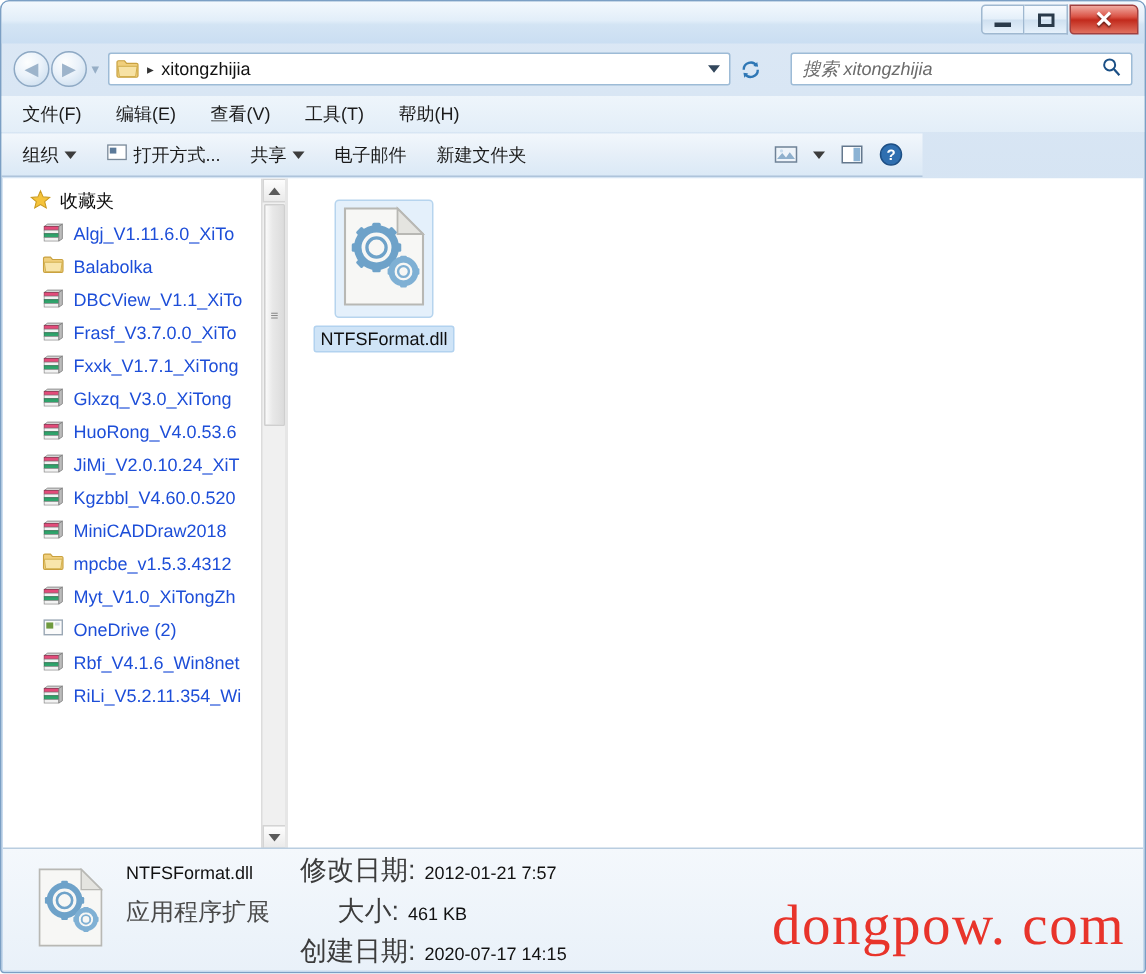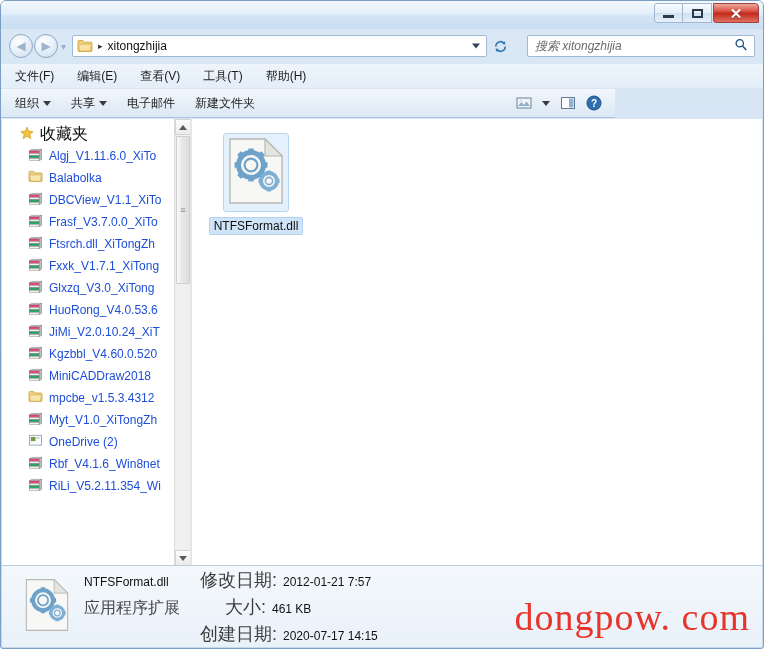--- a/index.html
+++ b/index.html
@@ -144,21 +144,21 @@
     width: 188px; height: 447px;
     background: #ffffff;
     position: relative;
     overflow: hidden;
   }
   #nav-list { padding-top: 4px; }
   .nav-header {
     display: flex; align-items: center; gap: 6px;
     height: 22px; padding-left: 18px; cursor: pointer;
   }
-  .nav-header-label { font-size: 16px; color: #0b0b0b; }
+  .nav-header-label { font-size: 12px; color: #0b0b0b; }
   .nav-item {
     display: flex; align-items: center; gap: 6px;
     height: 22px; padding-left: 26px; cursor: pointer;
     white-space: nowrap; overflow: hidden;
   }
   .nav-item-label {
     font-size: 12px; color: #1d4ed8; white-space: nowrap;
   }
 
   
@@ -298,20 +298,29 @@
     <span class="menuitem">工具(T)</span>
     <span class="menuitem">帮助(H)</span>
   </div>
 
   <div id="commandbar">
     <div class="cmditem">
       <span>组织</span>
       <span class="caret-down"></span>
     </div>
     <div class="cmditem">
+      <span>
+        <svg width="14" height="13" viewBox="0 0 16 14">
+          <rect x="1" y="1.5" width="14" height="11" fill="#ffffff" stroke="#7a8a9a" stroke-width="1"></rect>
+          <rect x="2.5" y="3.5" width="5" height="4.5" fill="#5c7a99"></rect>
+        </svg>
+      </span>
+      <span>打开方式...</span>
+    </div>
+    <div class="cmditem">
       <span>共享</span>
       <span class="caret-down"></span>
     </div>
     <div class="cmditem">
       <span>电子邮件</span>
     </div>
     <div class="cmditem">
       <span>新建文件夹</span>
     </div>
 
@@ -384,31 +393,20 @@
           <div class="nav-item">
             <span><svg width="15" height="14" viewBox="0 0 16 15">
                 <path d="M1.5 3.2 L4 1.5 H14.5 L12 3.2 Z" fill="#d8d8d8" stroke="#7e7e7e" stroke-width="0.6"></path>
                 <rect x="1.5" y="3.2" width="10.5" height="2.6" fill="#e34b7a" stroke="#8e2f4c" stroke-width="0.5"></rect>
                 <rect x="1.5" y="5.8" width="10.5" height="2.6" fill="#f2f2f2" stroke="#8a8a8a" stroke-width="0.5"></rect>
                 <rect x="1.5" y="8.4" width="10.5" height="2.6" fill="#2fa36b" stroke="#1d6a45" stroke-width="0.5"></rect>
                 <rect x="1.5" y="11" width="10.5" height="2.6" fill="#f2f2f2" stroke="#8a8a8a" stroke-width="0.5"></rect>
                 <path d="M12 3.2 L14.5 1.5 V12 L12 13.6 Z" fill="#bcbcbc" stroke="#7e7e7e" stroke-width="0.6"></path>
               </svg></span>
             <span class="nav-item-label">Frasf_V3.7.0.0_XiTo</span>
-          </div>
-          <div class="nav-item">
-            <span><svg width="15" height="14" viewBox="0 0 16 15">
-                <path d="M1.5 3.2 L4 1.5 H14.5 L12 3.2 Z" fill="#d8d8d8" stroke="#7e7e7e" stroke-width="0.6"></path>
-                <rect x="1.5" y="3.2" width="10.5" height="2.6" fill="#e34b7a" stroke="#8e2f4c" stroke-width="0.5"></rect>
-                <rect x="1.5" y="5.8" width="10.5" height="2.6" fill="#f2f2f2" stroke="#8a8a8a" stroke-width="0.5"></rect>
-                <rect x="1.5" y="8.4" width="10.5" height="2.6" fill="#2fa36b" stroke="#1d6a45" stroke-width="0.5"></rect>
-                <rect x="1.5" y="11" width="10.5" height="2.6" fill="#f2f2f2" stroke="#8a8a8a" stroke-width="0.5"></rect>
-                <path d="M12 3.2 L14.5 1.5 V12 L12 13.6 Z" fill="#bcbcbc" stroke="#7e7e7e" stroke-width="0.6"></path>
-              </svg></span>
-            <span class="nav-item-label">Ftsrch.dll_XiTongZh</span>
           </div>
           <div class="nav-item">
             <span><svg width="15" height="14" viewBox="0 0 16 15">
                 <path d="M1.5 3.2 L4 1.5 H14.5 L12 3.2 Z" fill="#d8d8d8" stroke="#7e7e7e" stroke-width="0.6"></path>
                 <rect x="1.5" y="3.2" width="10.5" height="2.6" fill="#e34b7a" stroke="#8e2f4c" stroke-width="0.5"></rect>
                 <rect x="1.5" y="5.8" width="10.5" height="2.6" fill="#f2f2f2" stroke="#8a8a8a" stroke-width="0.5"></rect>
                 <rect x="1.5" y="8.4" width="10.5" height="2.6" fill="#2fa36b" stroke="#1d6a45" stroke-width="0.5"></rect>
                 <rect x="1.5" y="11" width="10.5" height="2.6" fill="#f2f2f2" stroke="#8a8a8a" stroke-width="0.5"></rect>
                 <path d="M12 3.2 L14.5 1.5 V12 L12 13.6 Z" fill="#bcbcbc" stroke="#7e7e7e" stroke-width="0.6"></path>
               </svg></span>

